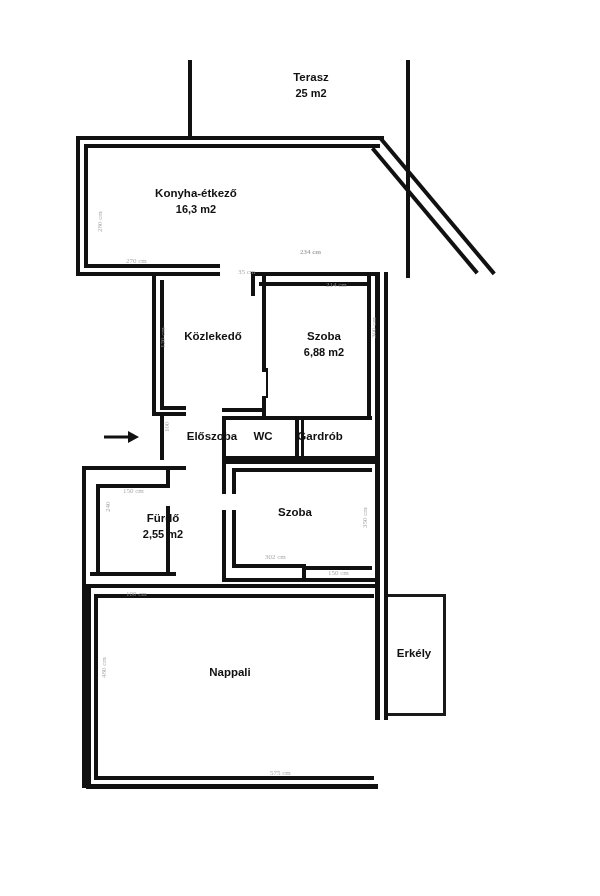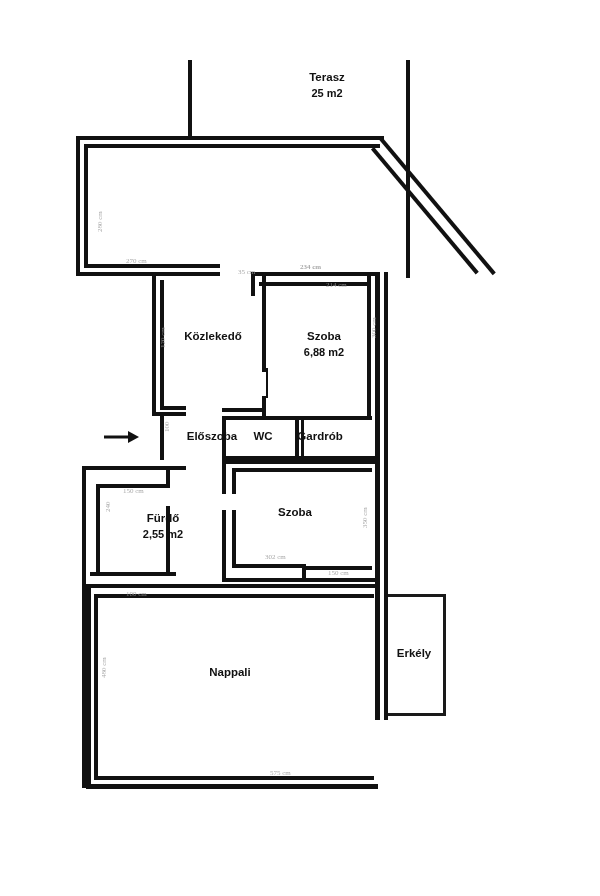--- a/index.html
+++ b/index.html
@@ -91,25 +91,29 @@
   <div class="thin" style="left:443px;top:594px;width:3px;height:122px;"></div>
   <div class="thin" style="left:388px;top:713px;width:58px;height:3px;"></div>
 
   <div class="arrow" style="left:104px;top:430px;">
     <svg width="36" height="14" viewBox="0 0 36 14" aria-hidden="true">
       <line x1="0" y1="7" x2="26" y2="7" stroke="#111111" stroke-width="3"></line>
       <polygon points="24,1 35,7 24,13" fill="#111111"></polygon>
     </svg>
   </div>
 
-  <div class="label lbl-room" style="left:311px;top:70px;transform:translateX(-50%);margin-left:16px;">
+  <div class="label lbl-room" style="left:311px;top:70px;transform:translateX(-50%);">
     <span>Terasz</span>
     <span class="area">25 m2</span>
   </div>
 
+  <div class="label lbl-room" style="left:196px;top:186px;transform:translateX(-50%);">
+    <span>Konyha-étkező</span>
+    <span class="area">16,3 m2</span>
+  </div>
 
   <div class="label lbl-room" style="left:213px;top:329px;transform:translateX(-50%);">
     <span>Közlekedő</span>
   </div>
 
   <div class="label lbl-room" style="left:324px;top:329px;transform:translateX(-50%);">
     <span>Szoba</span>
     <span class="area">6,88 m2</span>
   </div>
 
@@ -139,21 +143,21 @@
   </div>
 
   <div class="label lbl-room" style="left:414px;top:646px;transform:translateX(-50%);">
     <span>Erkély</span>
   </div>
 
   <div class="dim" style="left:126px;top:257px;">270 cm</div>
   <div class="dim rot" style="left:96px;top:232px;">280 cm</div>
   <div class="dim rot" style="left:159px;top:348px;">120 cm</div>
   <div class="dim" style="left:238px;top:268px;">35 cm</div>
-  <div class="dim" style="left:300px;top:263px;font-weight:bold;">234 cm</div>
+  <div class="dim" style="left:300px;top:248px;font-weight:bold;">234 cm</div>
   <div class="dim" style="left:326px;top:281px;">214 cm</div>
   <div class="dim rot" style="left:370px;top:338px;">300 cm</div>
   <div class="dim rot" style="left:163px;top:432px;">100</div>
   <div class="dim" style="left:123px;top:487px;">150 cm</div>
   <div class="dim rot" style="left:104px;top:512px;">240</div>
   <div class="dim" style="left:126px;top:590px;">100 cm</div>
   <div class="dim" style="left:265px;top:553px;">302 cm</div>
   <div class="dim" style="left:328px;top:569px;">150 cm</div>
   <div class="dim rot" style="left:361px;top:528px;">350 cm</div>
   <div class="dim rot" style="left:100px;top:678px;">480 cm</div>

